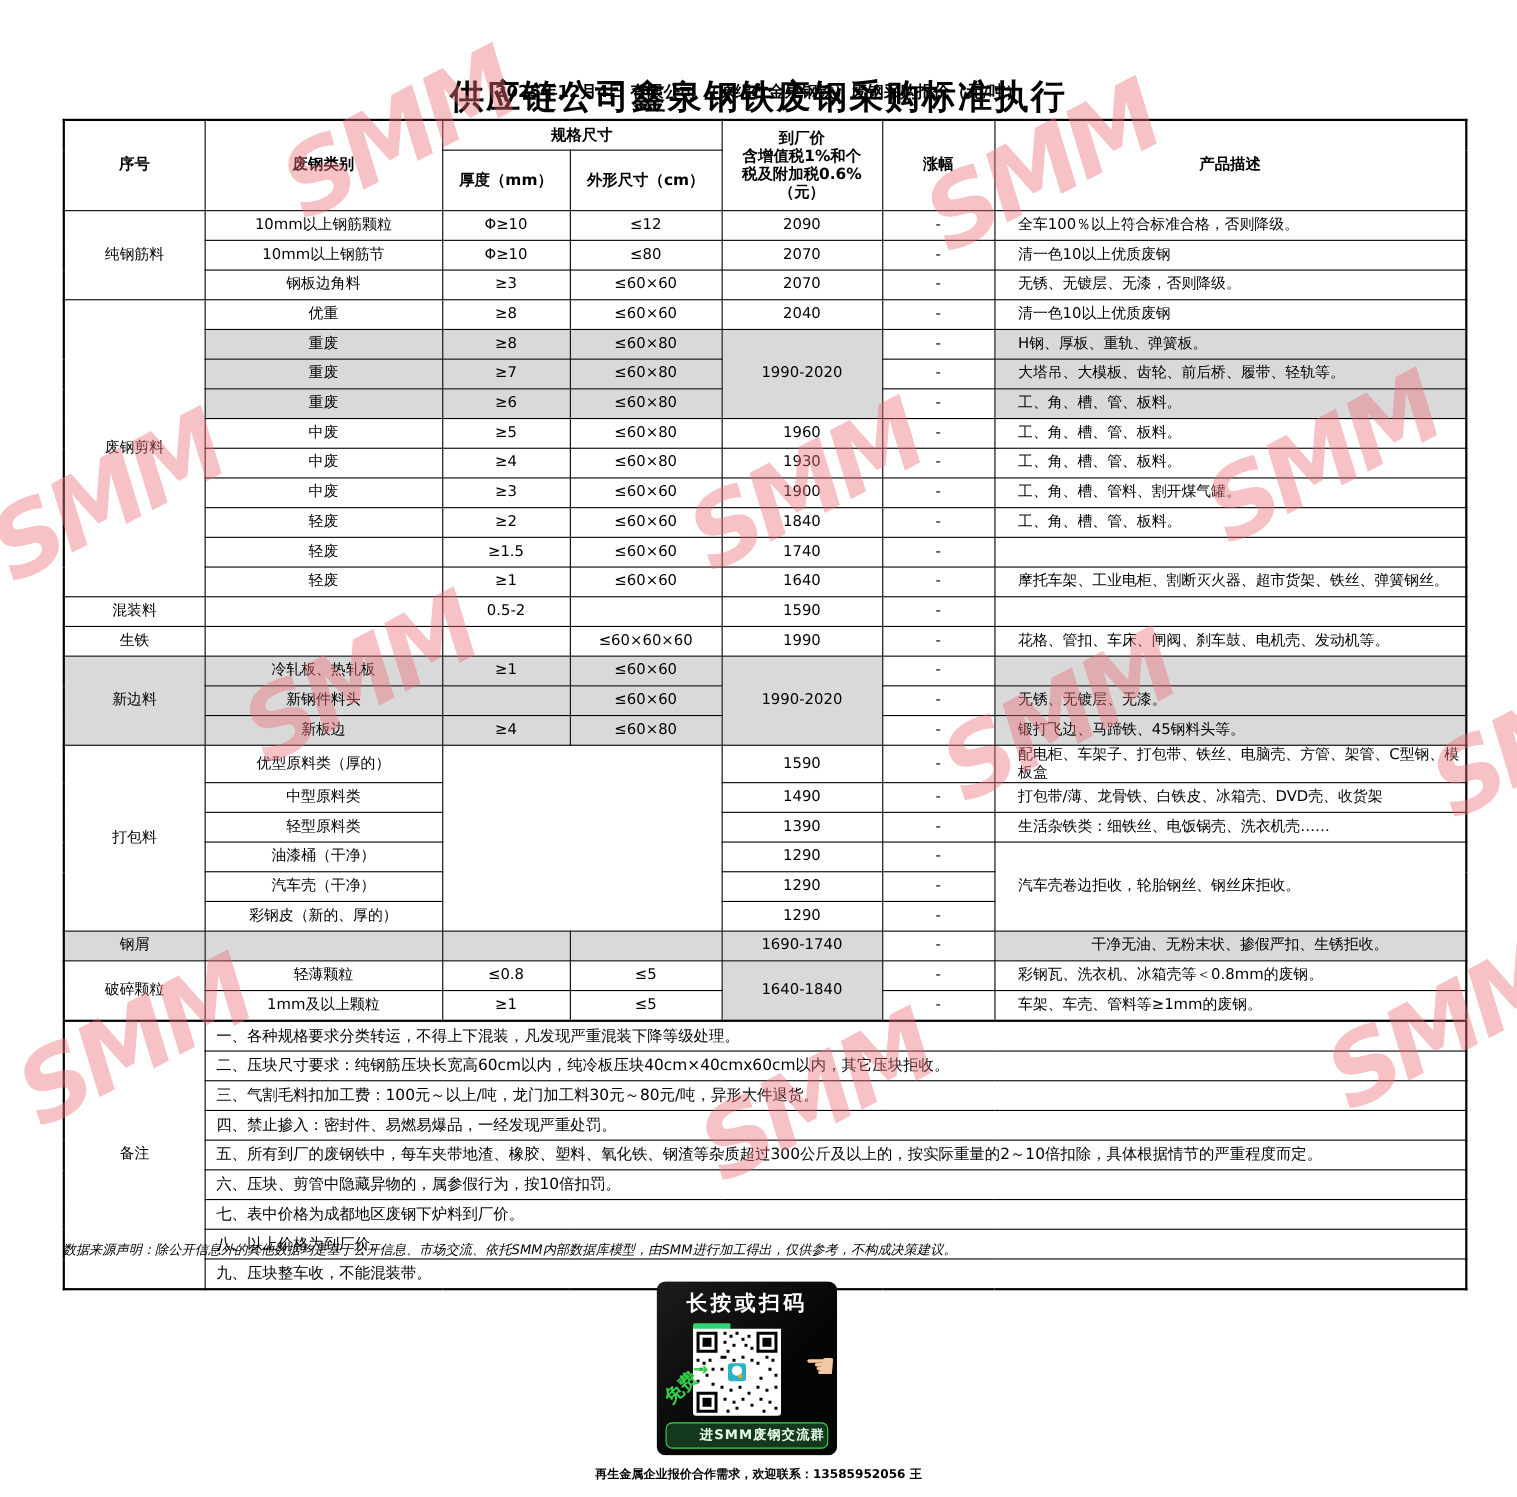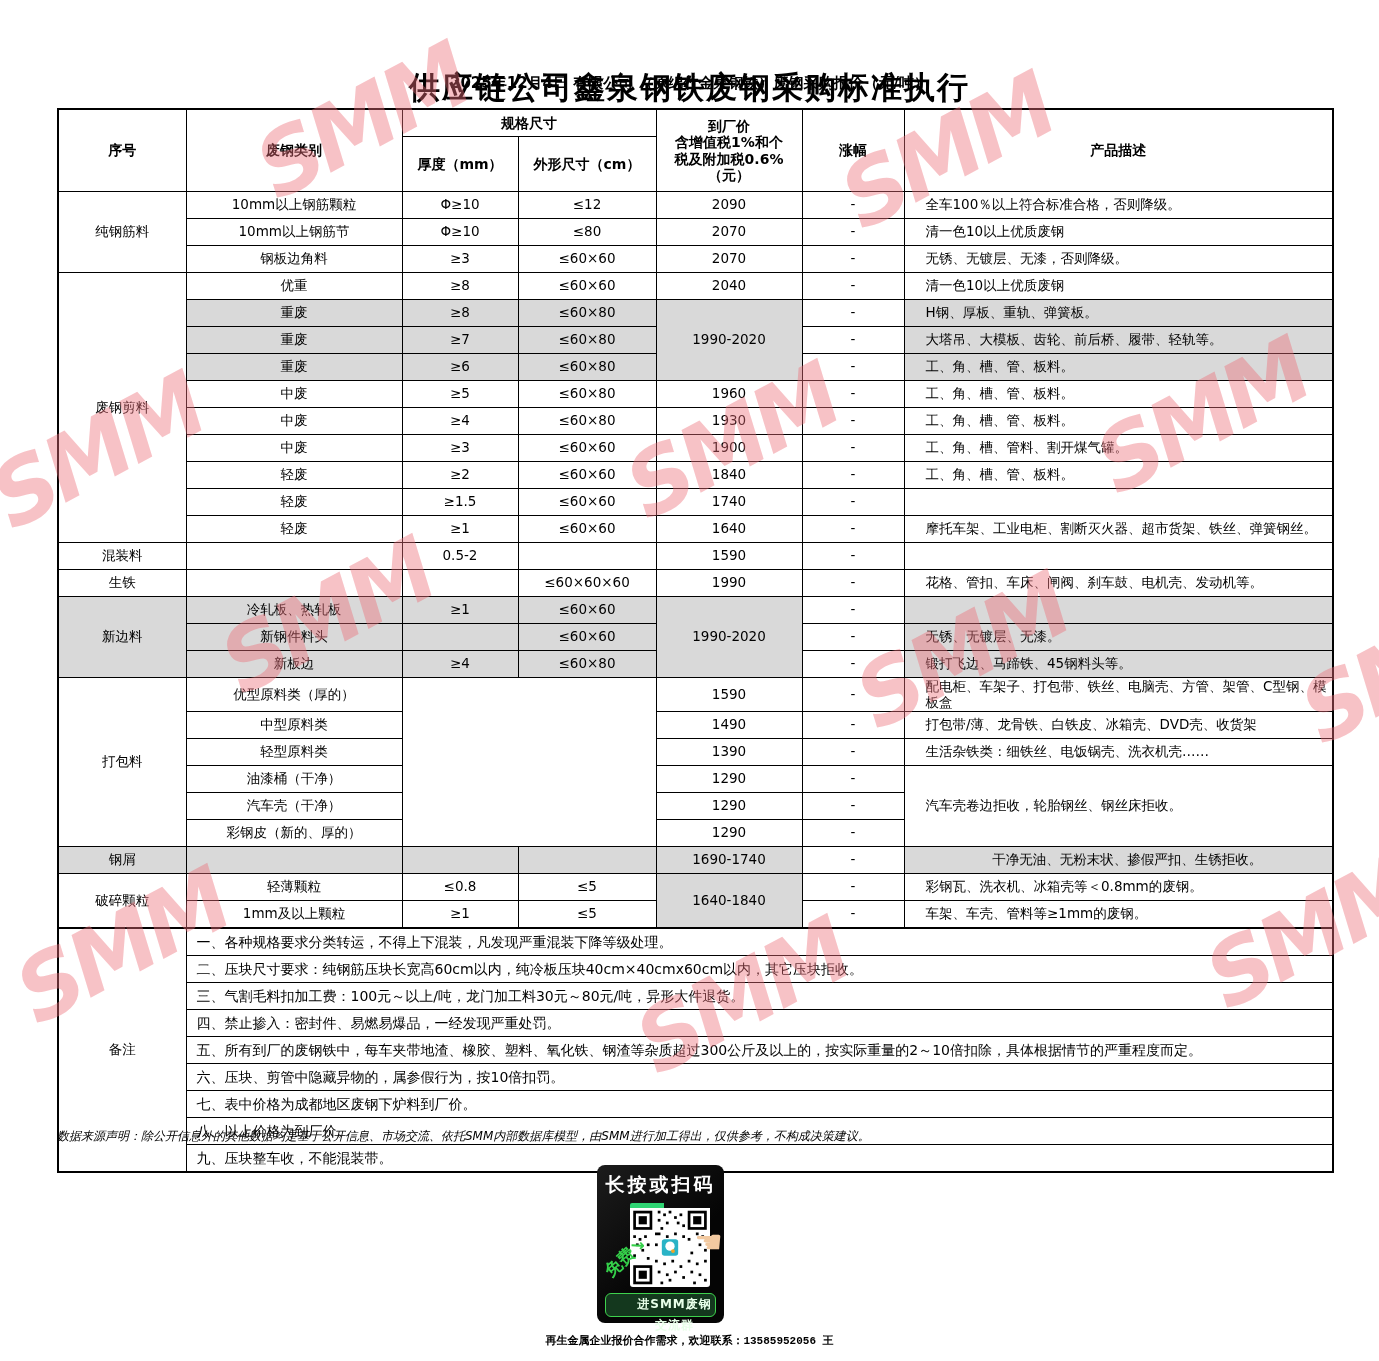--- a/index.html
+++ b/index.html
@@ -20,39 +20,39 @@
   td.ctr{text-align:center;}
   .gray{background:#D9D9D9;}
   tr.first-note td{border-top:2px solid #000;}
   td.note{text-align:left;padding-left:10px;font-size:14px;}
   
   .wm{position:absolute;font-size:88px;font-weight:bold;font-style:italic;
       color:#ee6f79;opacity:0.42;letter-spacing:-5px;transform:rotate(-28deg);
       pointer-events:none;z-index:6;font-family:"DejaVu Sans",sans-serif;}
   
   .disclaimer{position:absolute;top:1128px;left:57px;font-size:12px;font-style:italic;}
-  .qr-card{position:absolute;top:1165px;left:597px;width:127px;height:158px;
+  .qr-card{position:absolute;top:1165px;left:597px;width:164px;height:158px;
            background:#0c0c0c;border-radius:8px;z-index:7;
            background-image:linear-gradient(135deg,#1c1c1c 0%,#050505 60%);}
   .qr-title{position:absolute;top:7px;left:0;width:100%;text-align:center;
             color:#fff;font-size:19px;font-weight:bold;letter-spacing:3px;}
   .qr-box{position:absolute;top:38px;left:33px;width:80px;height:84px;}
   .qr-tab{position:absolute;top:0;left:0;width:34px;height:6px;background:#2fd573;
           border-radius:2px 0 0 0;}
   .qr-white{position:absolute;top:5px;left:0;width:80px;height:79px;background:#fff;
             border-radius:0 0 3px 3px;}
   .qr-free{position:absolute;top:84px;left:4px;color:#35d04a;font-size:17px;
            font-weight:bold;transform:rotate(-42deg);line-height:1;z-index:8;}
   .qr-hand{position:absolute;top:58px;right:1px;font-size:32px;color:#f2c9a0;z-index:8;}
   .qr-btn{position:absolute;bottom:6px;left:8px;right:8px;height:22px;
           background:#14381e;border:1px solid #3ed24d;border-radius:6px;
           color:#e8ffe9;font-size:12px;font-weight:bold;line-height:21px;
           text-align:center;letter-spacing:1px;padding-left:28px;}
   .contact{position:absolute;top:1333px;left:0;width:100%;text-align:center;
-           font-size:11px;font-weight:bold;font-family:Liberation Mono, monospace;}
+           font-size:11px;font-weight:bold;}
 </style>
 </head>
 <body>
 
 <div class="page">
 
   <div class="title">供应链公司鑫泉钢铁废钢采购标准执行</div>
   <div class="subtitle">2025年12月4日 有限公司 （原绵竹金泉钢铁）废钢采购报价（元/吨）</div>
 
   <table class="tbl">

